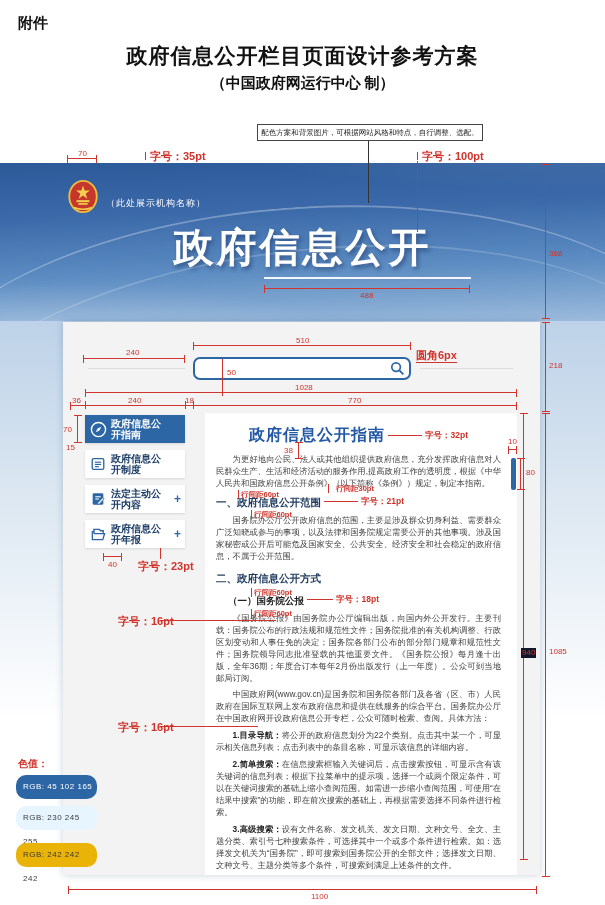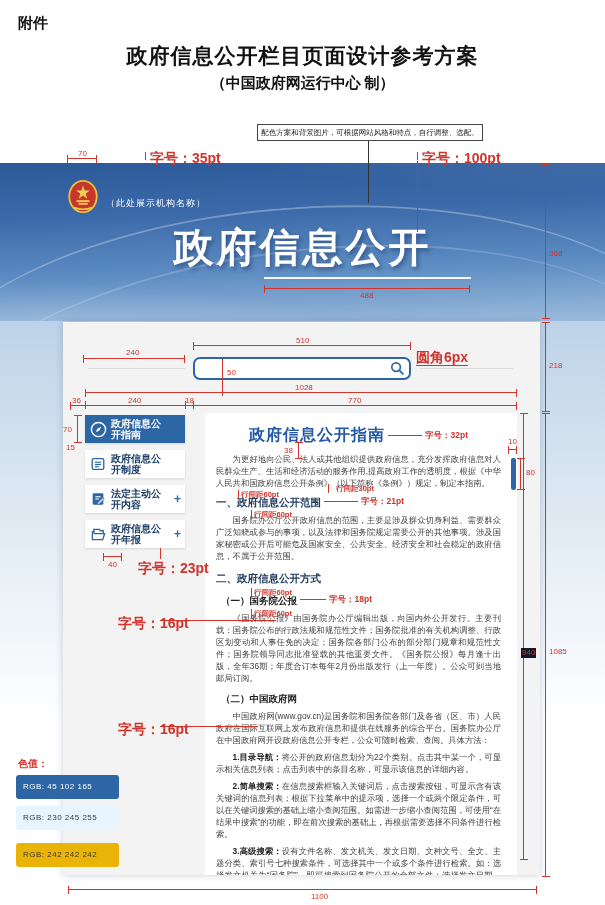--- a/index.html
+++ b/index.html
@@ -15,21 +15,21 @@
              font-weight:bold;color:#111;letter-spacing:1px;
              font-family:"Liberation Serif","DejaVu Serif",serif;}
   .doc-sub{position:absolute;left:0;top:74px;width:100%;text-align:center;font-size:15px;
            font-weight:bold;color:#111;font-family:"Liberation Serif","DejaVu Serif",serif;}
   .note-box{position:absolute;left:257px;top:124px;width:226px;height:17px;border:1px solid #444;
             background:#fff;font-size:7.5px;line-height:15px;text-align:center;color:#222;z-index:9;}
   .note-line{position:absolute;left:368px;top:141px;width:1px;height:62px;background:#333;z-index:9;}
 
   
   .rlabel{position:absolute;color:var(--red);font-size:8px;line-height:1;white-space:nowrap;z-index:8;}
-  .rlabel.b{font-size:14px;font-weight:bold;}
+  .rlabel.b{font-size:11px;font-weight:bold;}
   .hline{position:absolute;height:0;border-top:1px solid var(--red);z-index:7;}
   .hline::before,.hline::after{content:"";position:absolute;top:-4px;width:1px;height:8px;background:var(--red);}
   .hline::before{left:0}.hline::after{right:0}
   .hline.noend::before,.hline.noend::after{display:none;}
   .vline{position:absolute;width:0;border-left:1px solid var(--red);z-index:7;}
   .vline::before,.vline::after{content:"";position:absolute;left:-4px;width:8px;height:1px;background:var(--red);}
   .vline::before{top:0}.vline::after{bottom:0}
   .vline.noend::before,.vline.noend::after{display:none;}
   .tick{position:absolute;width:1px;height:8px;background:var(--red);z-index:7;}
 
@@ -80,34 +80,34 @@
   .panel{position:absolute;left:205px;top:413px;width:312px;height:462px;background:#fff;
          z-index:3;overflow:hidden;padding:12px 16px 0 11px;}
   .h1row{text-align:center;white-space:nowrap;margin-bottom:7px;}
   .h1row .h1{font-size:16px;font-weight:bold;color:#2358a6;letter-spacing:1px;}
   .dash{display:inline-block;width:34px;border-top:1px solid var(--red);vertical-align:4px;margin:0 3px;}
   .dash.sm{width:26px;}
   .inl-red{font-size:8.5px;color:var(--red);font-weight:bold;vertical-align:2px;}
   .panel p{font-size:8.3px;line-height:12px;color:#424242;text-align:justify;text-indent:2em;}
   .sec{position:relative;font-size:10.5px;font-weight:bold;color:#222;margin:7px 0 2px 0;white-space:nowrap;}
   .sec .t{color:#1e3a5f;}
-  .h3{position:relative;font-size:9.5px;font-weight:bold;color:#222;margin:8px 0 2px 5px;white-space:nowrap;}
+  .h3{position:relative;font-size:9.5px;font-weight:bold;color:#222;margin:8px 0 2px 12px;white-space:nowrap;}
   .ann0{height:0;position:relative;}
   .ann0 span{position:absolute;font-size:7.5px;color:var(--red);font-weight:bold;
              border-left:1px solid var(--red);padding-left:2px;line-height:9px;}
   .lead{font-weight:bold;color:#1e1e1e;}
   .panel p.mth{margin-top:5px;}
   .panel p.gap{margin-top:4px;}
 
   .thumb{position:absolute;left:511px;top:458px;width:5px;height:32px;background:var(--blue);
          border-radius:2px;z-index:6;cursor:pointer;}
 
   
   .pal-label{position:absolute;left:18px;top:757px;font-size:10px;font-weight:bold;color:var(--red);}
-  .sw{position:absolute;left:16px;width:103px;height:24px;border-radius:3px;font-size:8px;
+  .sw{position:absolute;left:16px;width:81px;height:24px;border-radius:10px;font-size:8px;
       line-height:24px;padding-left:7px;letter-spacing:0.5px;}
 </style>
 </head>
 <body>
 
 <div id="stage">
 
   <div class="attach">附件</div>
   <div class="doc-title">政府信息公开栏目页面设计参考方案</div>
   <div class="doc-sub">（中国政府网运行中心 制）</div>
@@ -253,23 +253,20 @@
     <div class="ann0">
         <span style="left:35px;top:0px;">行间距60pt</span>
       </div>
     <div class="h3">
       <span>（一）国务院公报</span><span class="dash sm"></span><span class="inl-red">字号：18pt</span>
     </div>
     <div class="ann0">
         <span style="left:35px;top:-1px;">行间距60pt</span>
       </div>
     <p class="gap">《国务院公报》由国务院办公厅编辑出版，向国内外公开发行。主要刊载：国务院公布的行政法规和规范性文件；国务院批准的有关机构调整、行政区划变动和人事任免的决定；国务院各部门公布的部分部门规章和规范性文件；国务院领导同志批准登载的其他重要文件。《国务院公报》每月逢十出版，全年36期；年度合订本每年2月份出版发行（上一年度）。公众可到当地邮局订阅。</p>
-    <div class="h3" style="margin-top:9px;">
-      <span>（二）中国政府网</span>
-    </div>
     <p class="gap">中国政府网(www.gov.cn)是国务院和国务院各部门及各省（区、市）人民政府在国际互联网上发布政府信息和提供在线服务的综合平台。国务院办公厅在中国政府网开设政府信息公开专栏，公众可随时检索、查阅。具体方法：</p>
     <p class="mth"><span class="lead">1.目录导航：</span><span>将公开的政府信息划分为22个类别。点击其中某一个，可显示相关信息列表；点击列表中的条目名称，可显示该信息的详细内容。</span></p>
     <p class="mth"><span class="lead">2.简单搜索：</span><span>在信息搜索框输入关键词后，点击搜索按钮，可显示含有该关键词的信息列表；根据下拉菜单中的提示项，选择一个或两个限定条件，可以在关键词搜索的基础上缩小查阅范围。如需进一步缩小查阅范围，可使用“在结果中搜索”的功能，即在前次搜索的基础上，再根据需要选择不同条件进行检索。</span></p>
     <p class="mth"><span class="lead">3.高级搜索：</span><span>设有文件名称、发文机关、发文日期、文种文号、全文、主题分类、索引号七种搜索条件，可选择其中一个或多个条件进行检索。如：选择发文机关为“国务院”，即可搜索到国务院公开的全部文件；选择发文日期、文种文号、主题分类等多个条件，可搜索到满足上述条件的文件。</span></p>
   </div>
 
   <div class="rlabel" style="left:284px;top:447px;text-align:right;">38</div>
   <div class="vline" style="left:298px;top:442px;height:17px;"></div>
 
   <div class="rlabel b" style="left:118px;top:616px;">字号：16pt</div>

